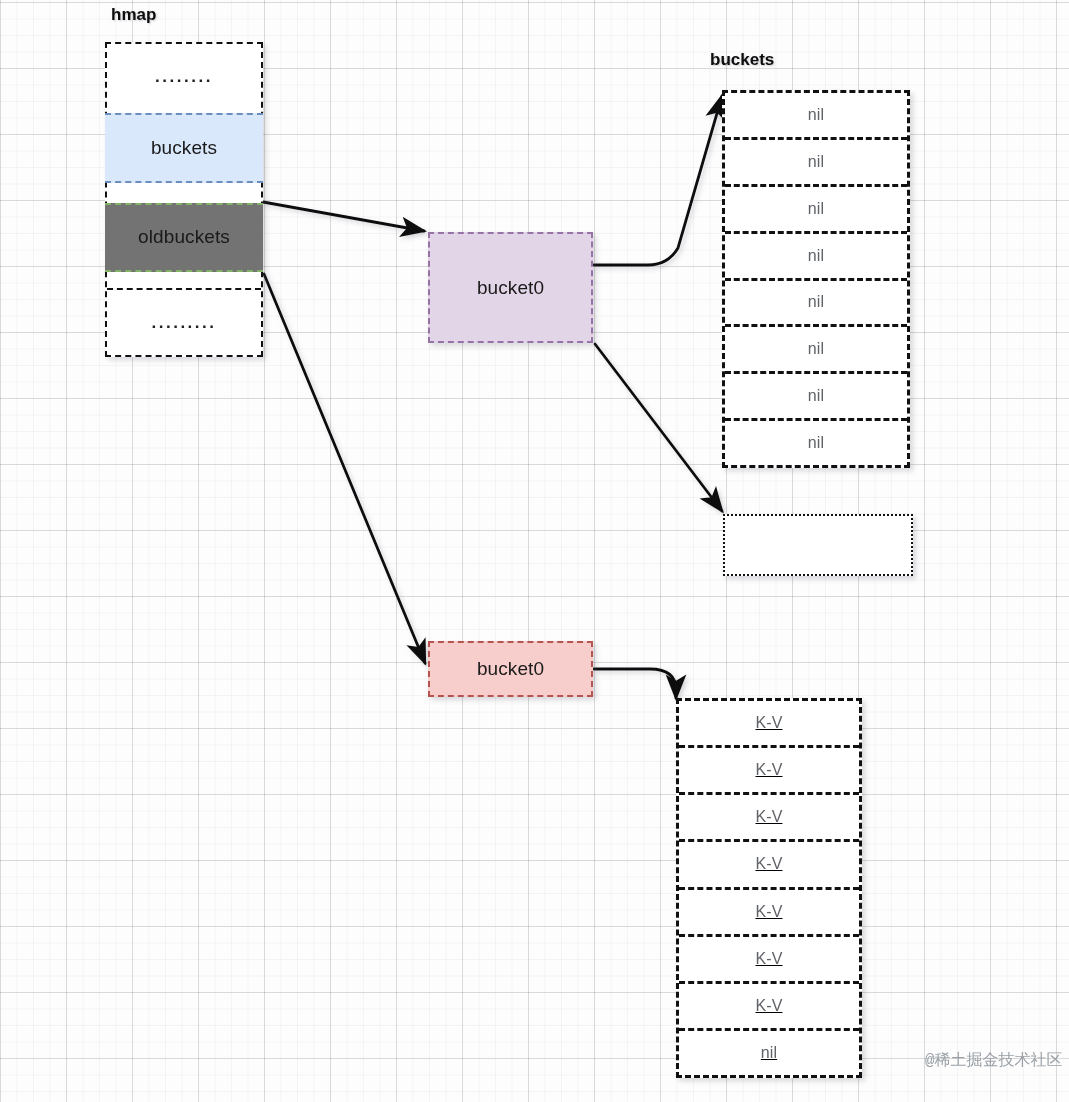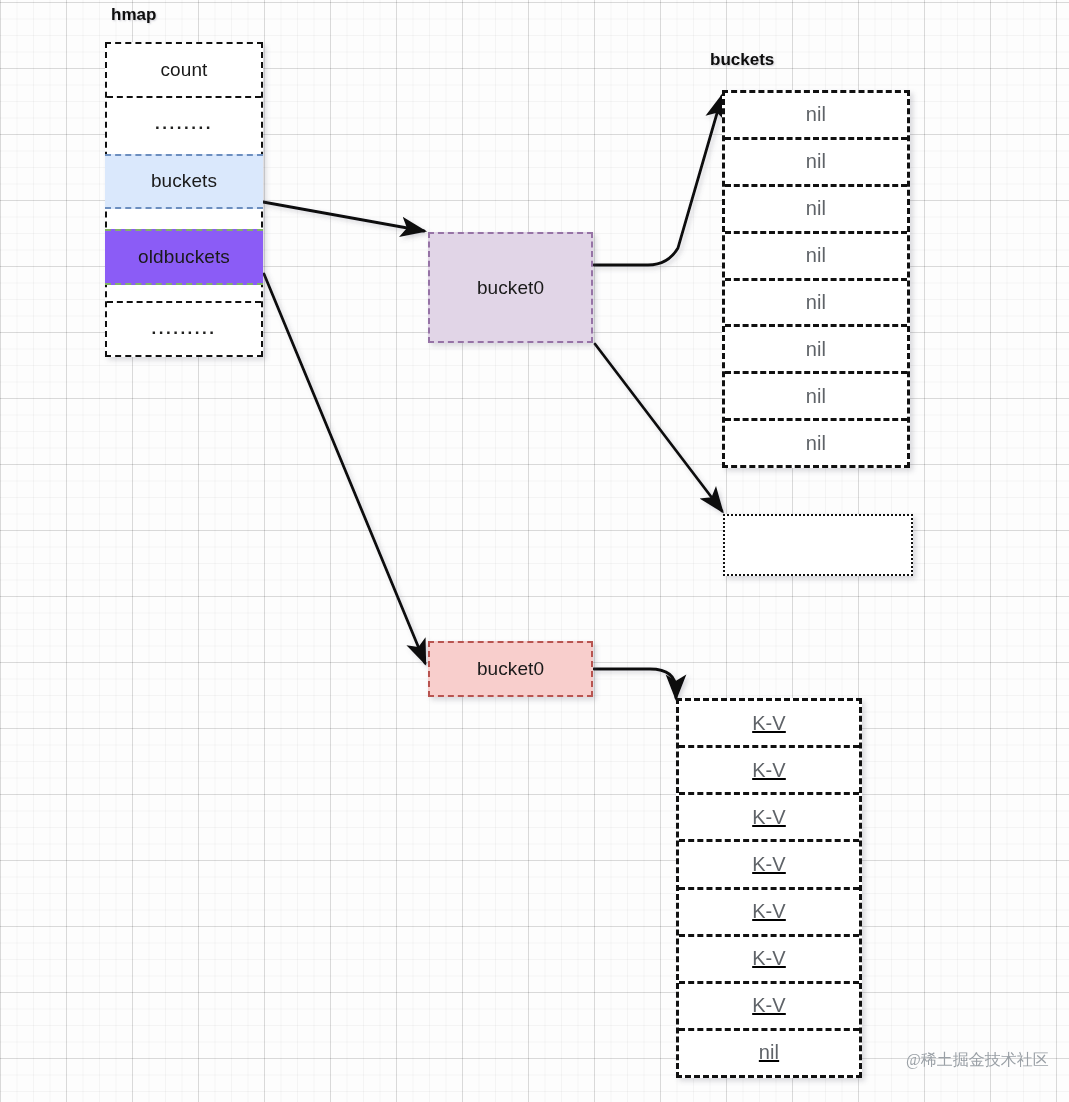--- a/index.html
+++ b/index.html
@@ -43,39 +43,39 @@
   }
   .cell {
     box-sizing: border-box;
     display: flex;
     align-items: center;
     justify-content: center;
     font-size: 19px;
     color: #1a1a1a;
     letter-spacing: 0.1px;
   }
-  .cell.muted { color: #5f6368; font-size: 20px; }
+  .cell.muted { color: #5f6368; font-size: 16px; }
 
   
   #hmap-node {
     left: 105px; top: 42px; width: 158px; height: 315px;
     border: 2px dashed #111111;
     background: #ffffff;
   }
   #hmap-node .cell { flex: 1 1 0; }
   #hmap-node .cell + .cell { border-top: 2px dashed #111111; }
   .cell-buckets {
     background: #dae8fc;
     border-top: 2px dashed #6c8ebf !important;
     border-bottom: 2px dashed #6c8ebf;
     margin: 4px -2px;
     width: calc(100% + 4px);
   }
   .cell-oldbuckets {
-    background: #8b5cf6;
+    background: #737373;
     border-top: 2px dashed #82b366 !important;
     border-bottom: 2px dashed #82b366;
     margin: 16px -2px;
     width: calc(100% + 4px);
   }
   .dots {
     letter-spacing: 2.5px;
     font-size: 17px;
     color: #20201f;
     font-weight: 700;
@@ -142,25 +142,25 @@
     position: absolute;
     left: 0; top: 0;
     width: 1069px;
     height: 1102px;
     pointer-events: none;
   }
 
   
   #watermark {
     position: absolute;
-    left: 906px; top: 1050px;
+    left: 925px; top: 1050px;
     font-size: 16px;
     color: #9aa0a6;
     white-space: nowrap;
-    font-family: Liberation Serif, serif;
+    font-family: Liberation Mono, monospace;
   }
 </style>
 </head>
 <body>
 
 <div id="canvas">
 
   <svg id="connectors" viewBox="0 0 1069 1102" xmlns="http://www.w3.org/2000/svg">
     <defs>
       <marker id="arrowhead" markerWidth="10" markerHeight="10" refX="8.4" refY="4" orient="auto" markerUnits="strokeWidth">
@@ -183,21 +183,20 @@
 
       <path d="M594,669 L650,669 Q676,669 676,690 L676,698" marker-end="url(#arrowhead)"></path>
     </g>
   </svg>
 
   <div class="diagram-label" id="label-hmap">hmap</div>
 
   <div class="diagram-label" id="label-bucket">buckets</div>
 
   <div class="node" id="hmap-node">
-    <div class="cell">count</div>
     <div class="cell dots">........</div>
     <div class="cell cell-buckets">buckets</div>
     <div class="cell cell-oldbuckets">oldbuckets</div>
     <div class="cell dots">.........</div>
   </div>
 
   <div class="node" id="buckets-node">
     <div class="cell">bucket0</div>
   </div>
 

